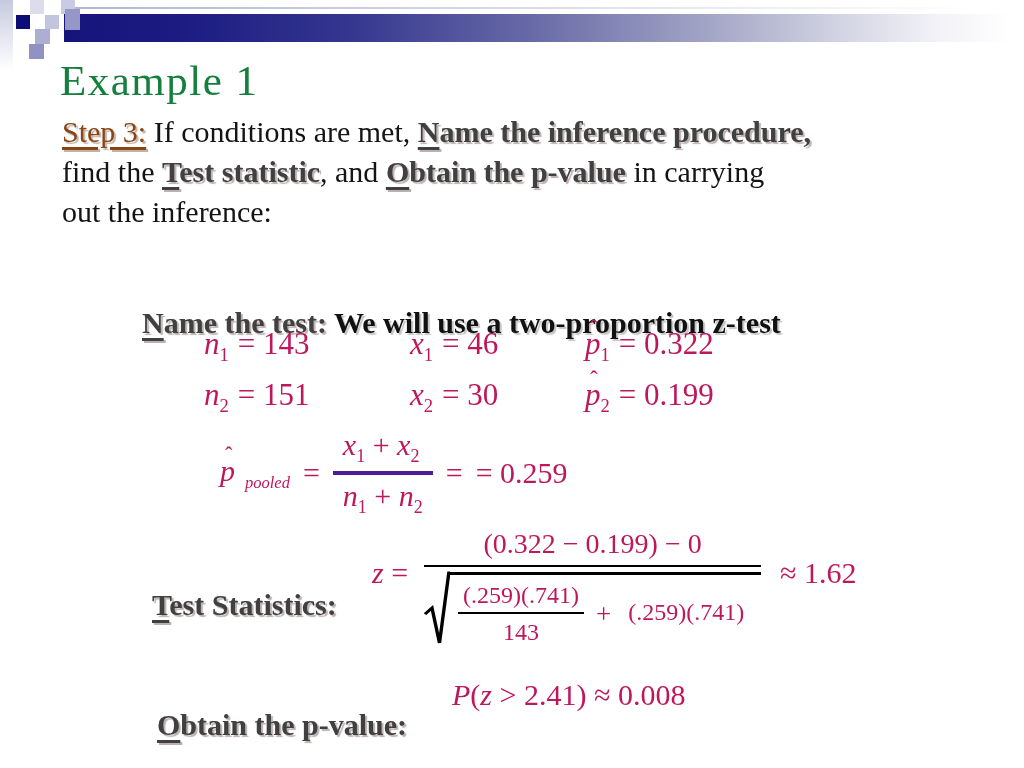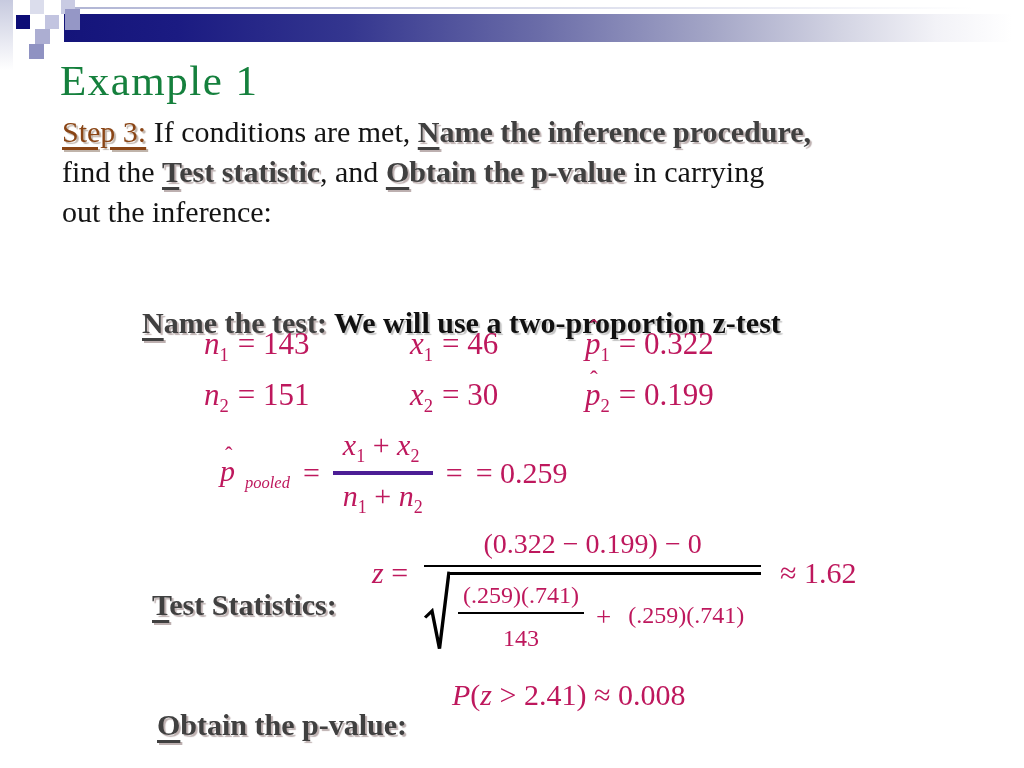--- a/index.html
+++ b/index.html
@@ -60,21 +60,21 @@
   .ts-approx{left:780px;top:556px;font-size:30px;white-space:pre;}
   .bfrac{left:424px;top:528px;display:inline-flex;flex-direction:column;align-items:center;}
   .bnum{font-size:28px;padding:0 4px 5px;}
   .bden{border-top:2.5px solid #000;padding-top:3px;display:flex;}
   .sqrt{position:relative;padding-left:26px;display:flex;}
   .rad{position:absolute;left:0;top:0;width:26px;height:100%;}
   .radicand{border-top:3px solid #000;margin-top:2px;padding:7px 12px 0 8px;
     display:flex;align-items:center;gap:12px;}
   .mf{display:inline-flex;flex-direction:column;align-items:center;font-size:24px;}
   .mf .n{padding:0 5px 3px;}
-  .mf .d{border-top:2px solid #000;padding:11px 5px 0;align-self:stretch;text-align:center;}
+  .mf .d{border-top:2px solid #000;padding:5px 5px 0;align-self:stretch;text-align:center;}
   .plus{font-size:27px;}
 
   .pv-label{left:127px;top:674px;font-size:30px;white-space:pre;}
   .pv-expr{left:452px;top:678px;font-size:30px;white-space:pre;}
 </style>
 </head>
 <body>
 
 <div class="slide">
 

